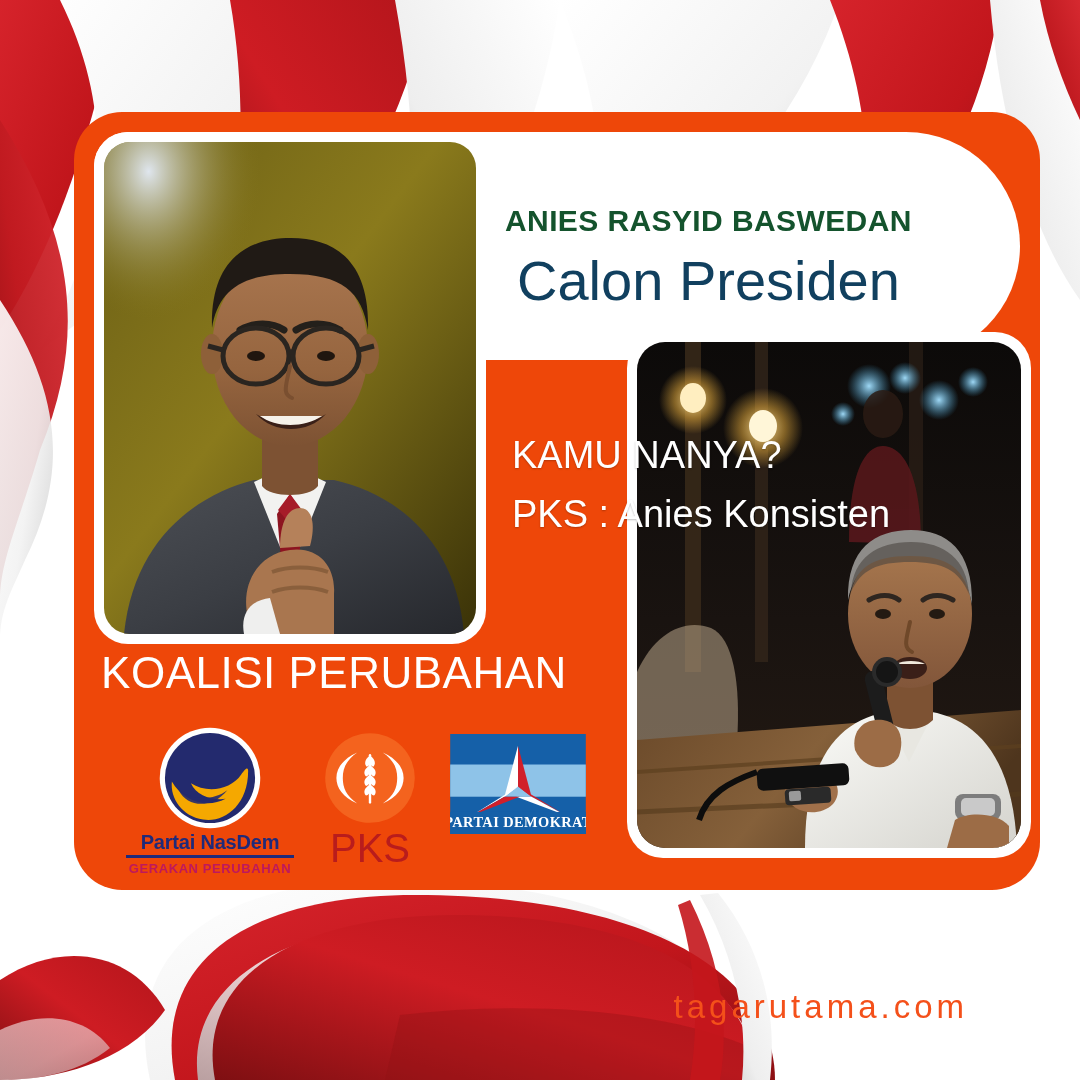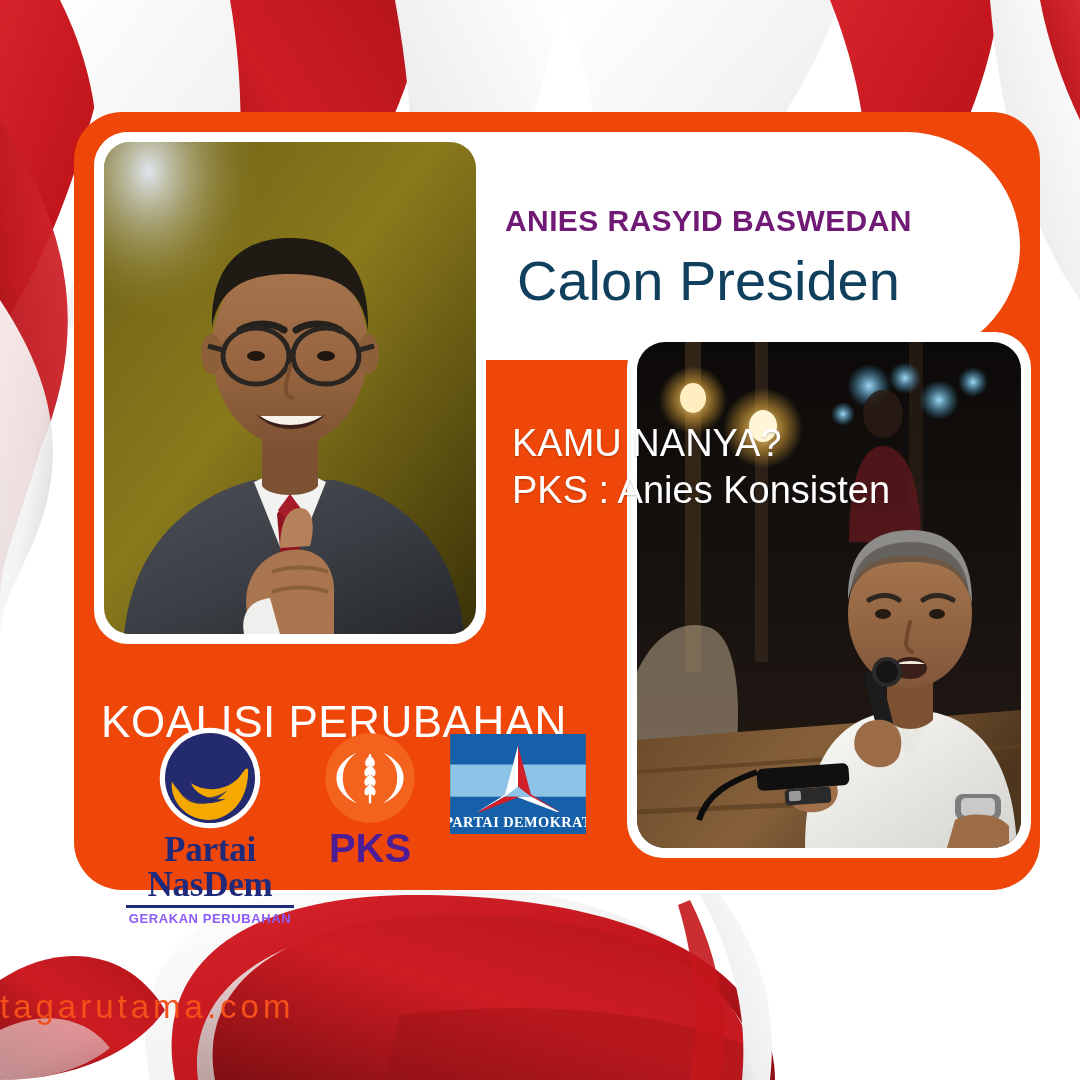--- a/index.html
+++ b/index.html
@@ -26,21 +26,21 @@
   .title-band{
     position:absolute;left:94px;top:132px;width:926px;height:228px;
     background:#ffffff;
     border-radius:34px 114px 114px 34px;
     z-index:3;
   }
   .title-wrap{
     position:absolute;left:505px;top:206px;width:520px;z-index:6;
   }
   .title-kicker{
-    font-size:30px;font-weight:700;color:#701a75;
+    font-size:30px;font-weight:700;color:#14532d;
     letter-spacing:.4px;line-height:1;margin:0 0 16px 0;white-space:nowrap;
   }
   .title-main{
     font-size:56px;font-weight:400;color:#11405F;
     line-height:1.04;margin:12px;white-space:nowrap;
   }
 
   
   .photo-left{
     position:absolute;left:94px;top:132px;width:392px;height:512px;
@@ -68,57 +68,57 @@
     width:100%;height:100%;border-radius:28px;overflow:hidden;position:relative;
   }
   .photo-right svg{display:block;width:100%;height:100%;}
 
   
   .quote-text{
     position:absolute;left:512px;top:420px;width:470px;z-index:8;
     color:#ffffff;font-size:38px;line-height:1.24;font-weight:400;
     text-shadow:0 1px 2px rgba(0,0,0,.25);
   }
-  .quote-text div{white-space:nowrap;}
+  .quote-text div{white-space:nowrap;margin-top:12px;}
 
   
   .coalition-title{
-    position:absolute;left:74px;top:697px;width:520px;z-index:7;
+    position:absolute;left:74px;top:648px;width:520px;z-index:7;
     text-align:center;color:#ffffff;font-size:44px;font-weight:400;
     letter-spacing:.5px;
   }
   .logos{
     position:absolute;left:100px;top:726px;width:520px;height:150px;z-index:7;
   }
 
   
   .logo-nasdem{position:absolute;left:20px;top:0;width:180px;text-align:center;}
   .logo-nasdem .mark{width:104px;height:104px;margin:0 auto;display:block;}
   .nasdem-name{
-    font-size:35px;font-weight:700;color:#1F2A7A;line-height:1;
-    margin-top:2px;letter-spacing:-.2px;font-family:Liberation Serif, serif;
+    font-size:20px;font-weight:700;color:#1F2A7A;line-height:1;
+    margin-top:2px;letter-spacing:-.2px;
   }
   .nasdem-rule{height:3px;background:#1F2A7A;margin:3px 6px 0 6px;}
   .nasdem-sub{
-    font-size:13px;font-weight:700;color:#8b5cf6;letter-spacing:.6px;
+    font-size:13px;font-weight:700;color:#be185d;letter-spacing:.6px;
     margin-top:3px;
   }
 
   
   .logo-pks{position:absolute;left:205px;top:4px;width:130px;text-align:center;}
   .logo-pks .mark{width:96px;height:96px;margin:0 auto;display:block;}
-  .pks-name{font-size:40px;font-weight:700;color:#4c1d95;line-height:1;margin-top:2px;}
+  .pks-name{font-size:40px;font-weight:400;color:#b91c1c;line-height:1;margin-top:2px;}
 
   
   .logo-demokrat{position:absolute;left:350px;top:8px;width:144px;}
   .logo-demokrat .mark{width:136px;height:100px;display:block;}
 
   
   .watermark{
-    position:absolute;left:0;top:988px;width:968px;text-align:left;z-index:9;
+    position:absolute;left:0;top:988px;width:968px;text-align:right;z-index:9;
     color:#F4501A;font-size:33px;letter-spacing:4px;font-weight:400;
   }
 </style>
 </head>
 <body>
 
 <div id="stage">
 
   <div class="bg">
     <svg viewBox="0 0 1080 1080" xmlns="http://www.w3.org/2000/svg">

